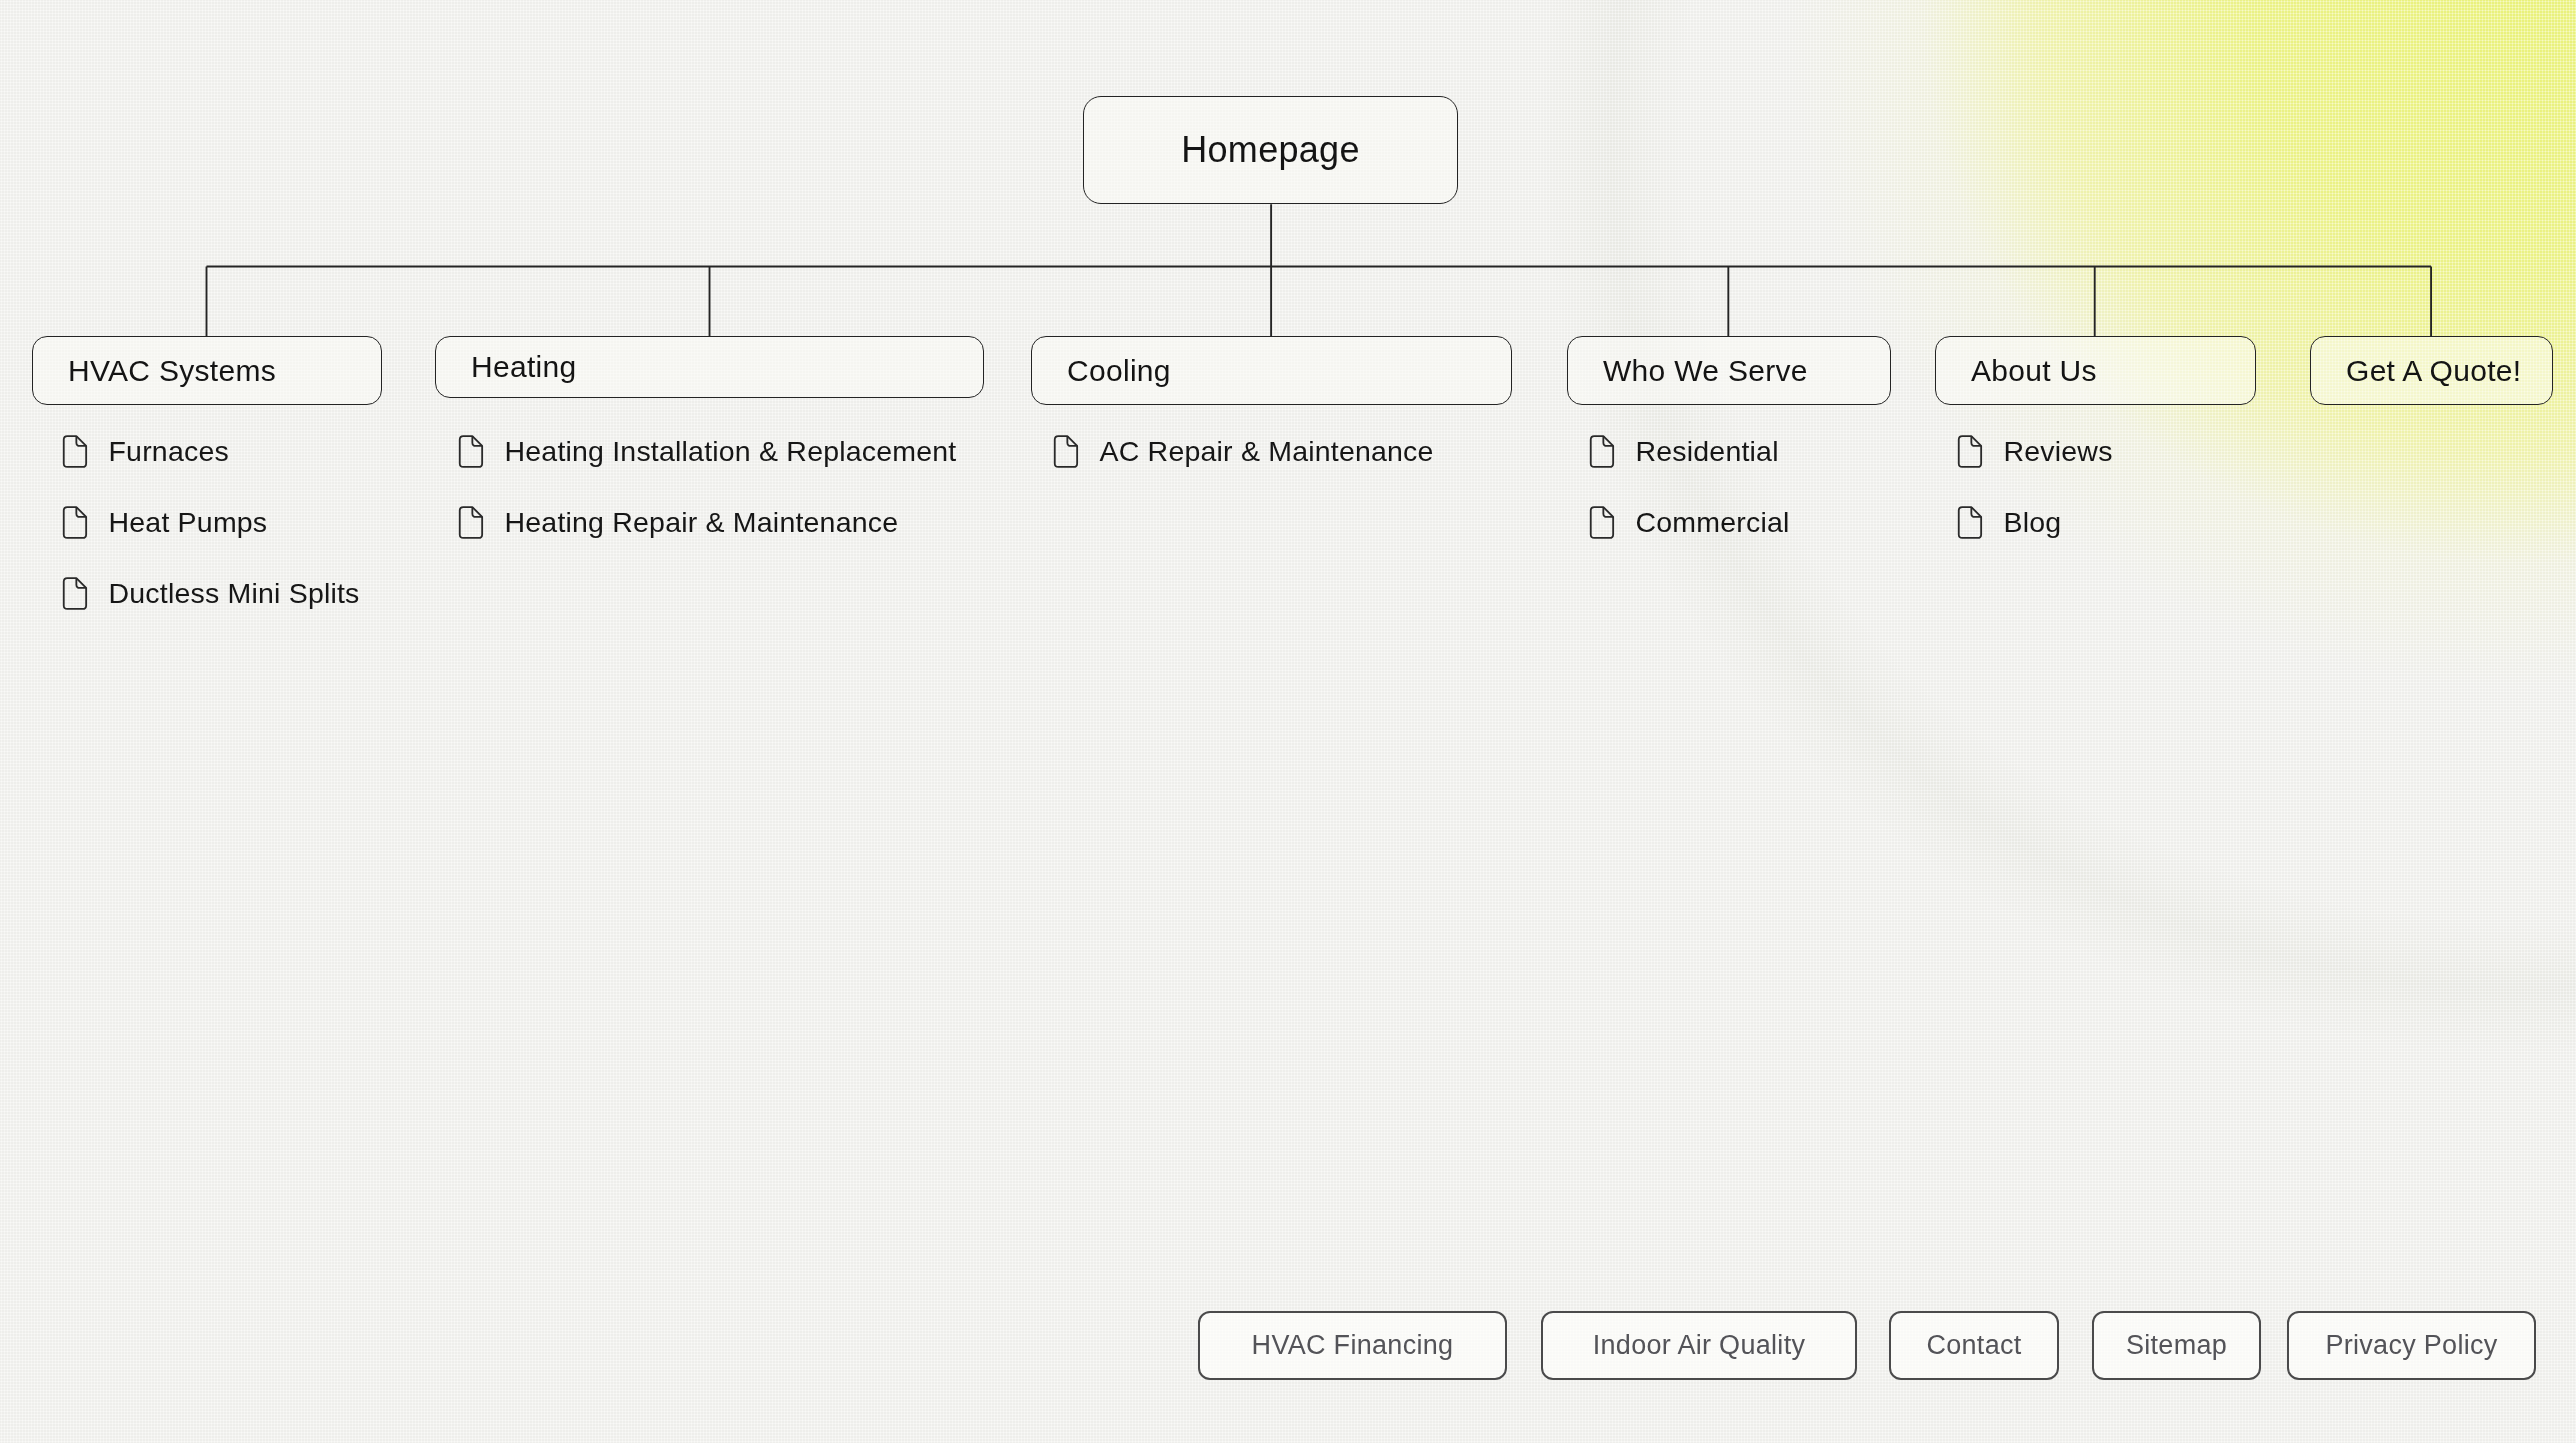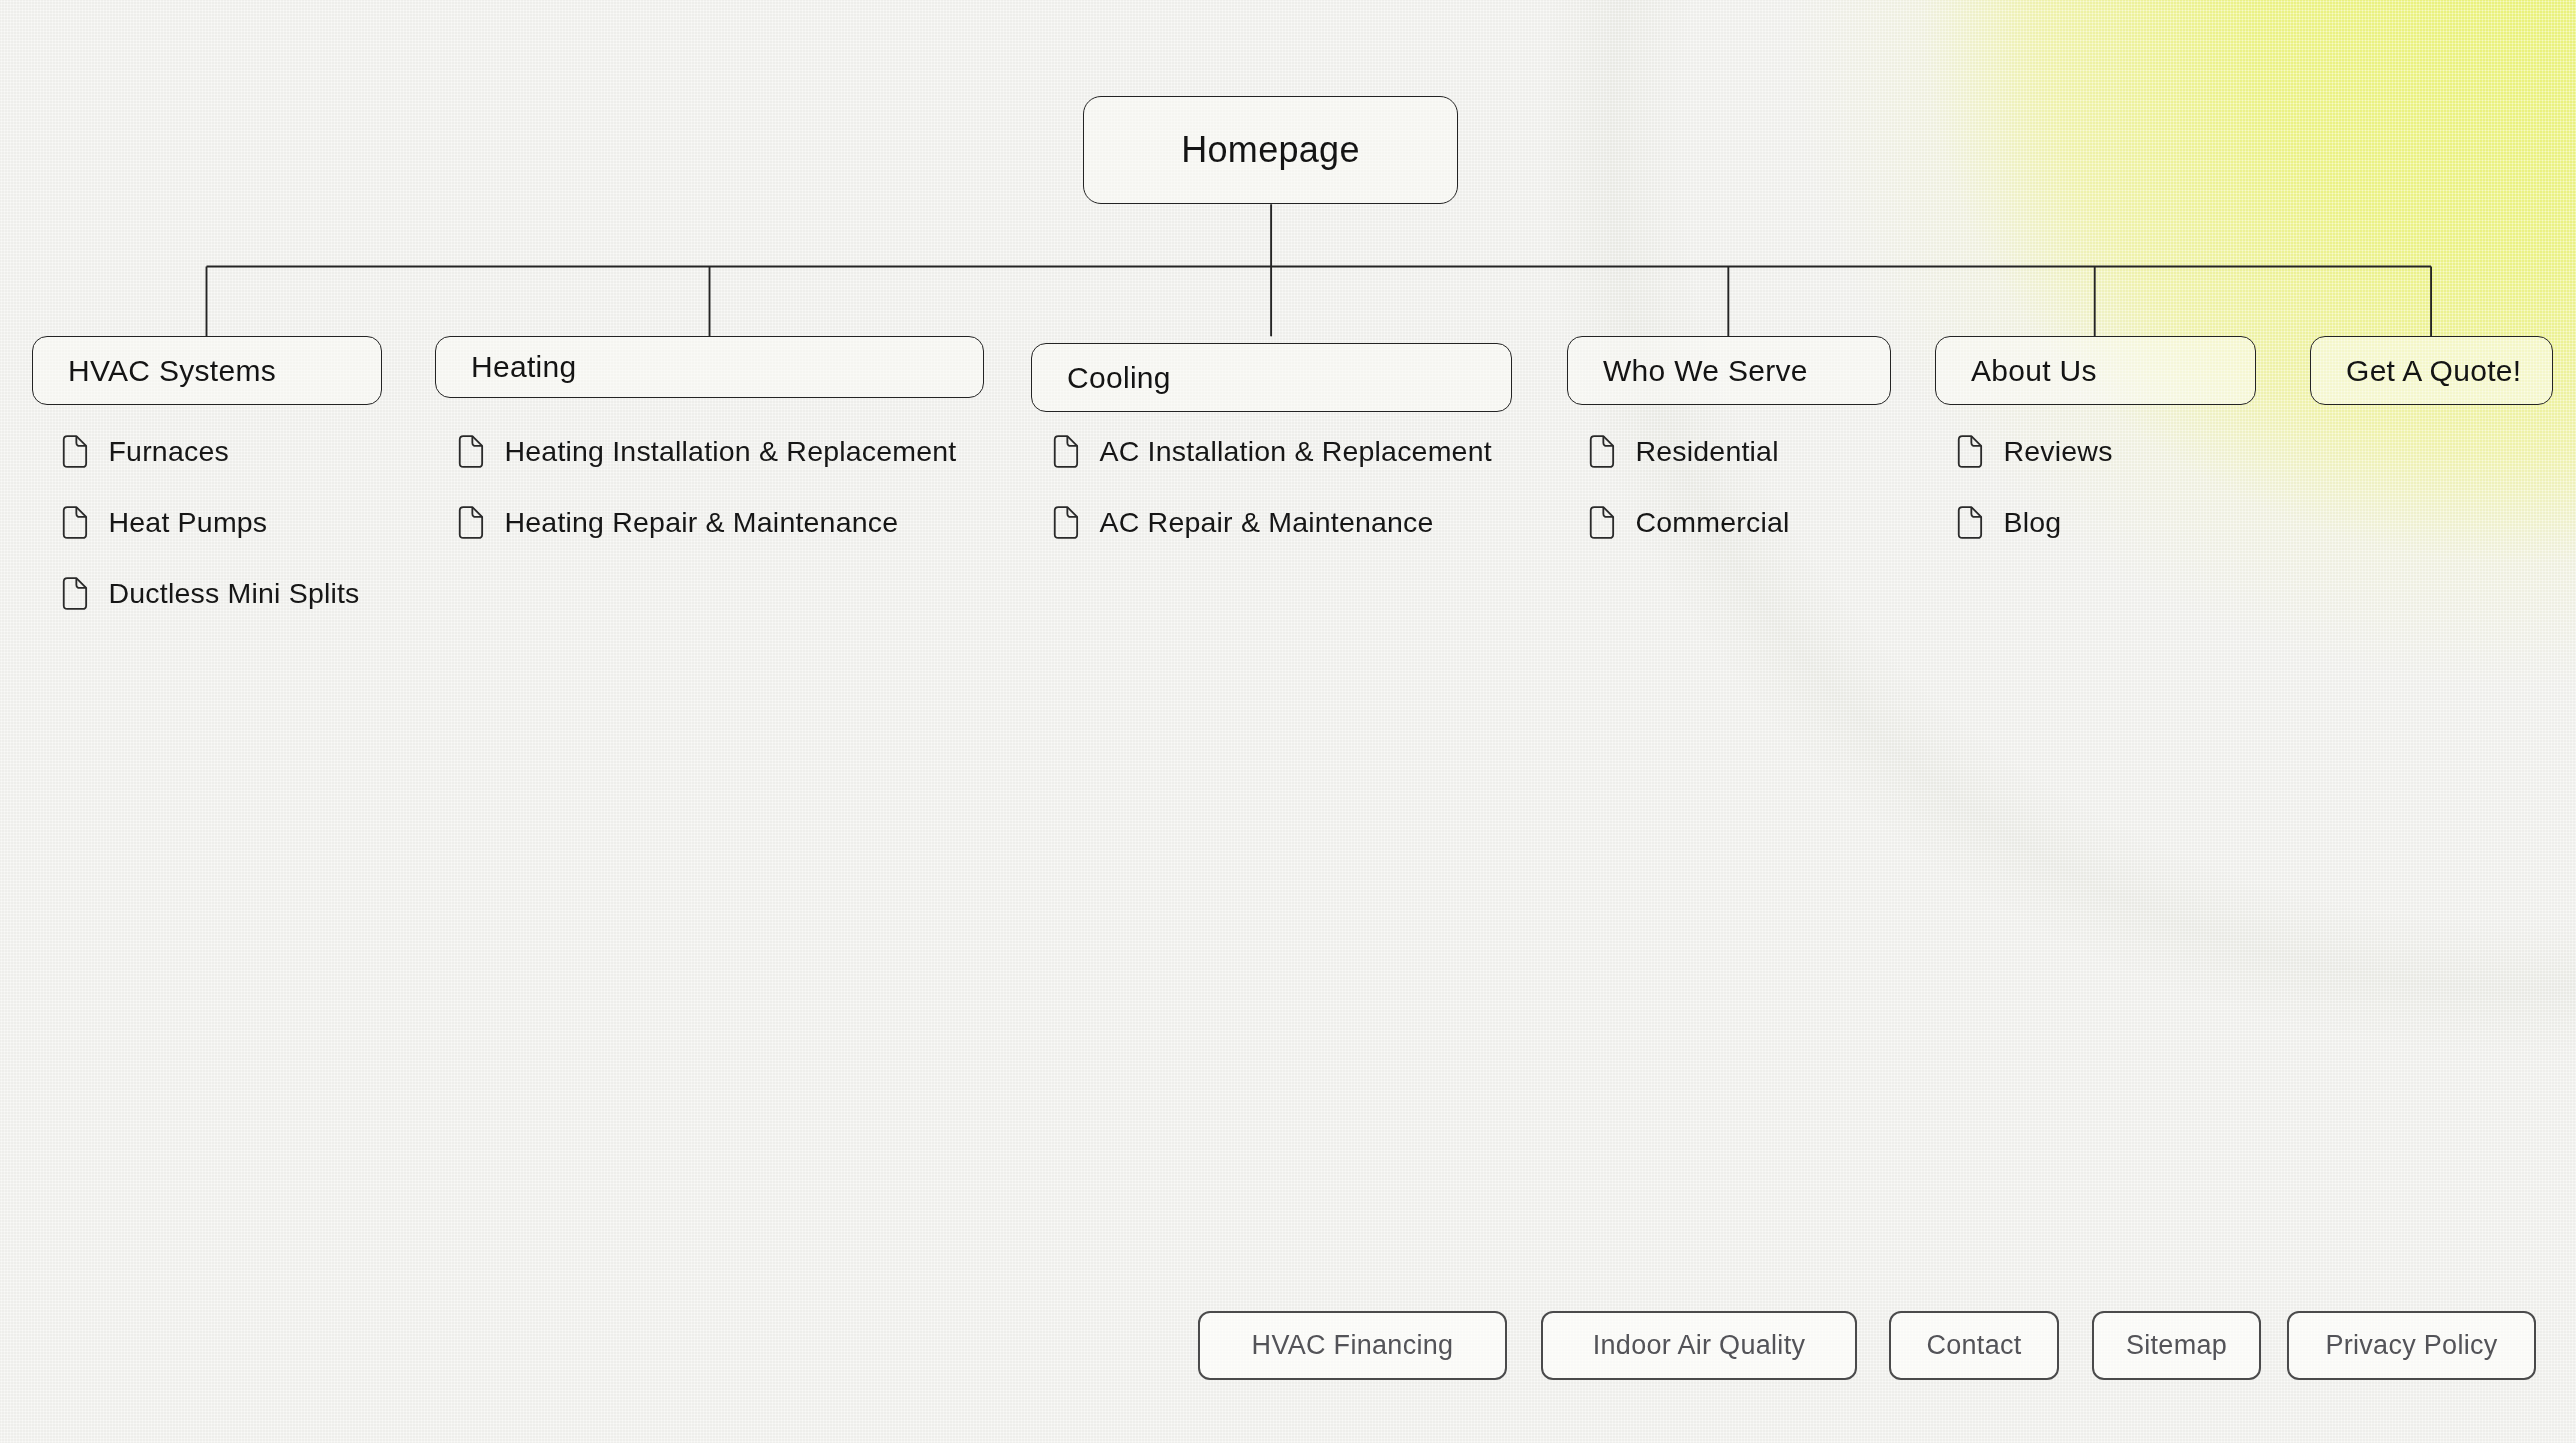--- a/index.html
+++ b/index.html
@@ -65,21 +65,21 @@
   <div class="node root" style="left:1083px;top:96px;width:375px;height:108px;">
     <span>Homepage</span>
   </div>
 
   <div class="node cat" style="left:32px;top:336px;width:350px;height:69px;">
     <span>HVAC Systems</span>
   </div>
   <div class="node cat" style="left:435px;top:336px;width:549px;height:62px;">
     <span>Heating</span>
   </div>
-  <div class="node cat" style="left:1031px;top:336px;width:481px;height:69px;margin-top:7px;">
+  <div class="node cat" style="left:1031px;top:336px;width:481px;height:69px;">
     <span>Cooling</span>
   </div>
   <div class="node cat" style="left:1567px;top:336px;width:324px;height:69px;">
     <span>Who We Serve</span>
   </div>
   <div class="node cat" style="left:1935px;top:336px;width:321px;height:69px;">
     <span>About Us</span>
   </div>
   <div class="node cat" style="left:2310px;top:336px;width:243px;height:69px;">
     <span>Get A Quote!</span>
@@ -137,29 +137,20 @@
   </div>
 
   <div class="col-items" style="left:1051px;top:416px;">
     <div class="item">
       <svg class="doc" width="28.5" height="35" viewBox="0 0 40 50">
           <g fill="none" stroke="#2a2a2a" stroke-width="2.6" stroke-linejoin="round">
             <path d="M10 3 H23 L37 17 V42 Q37 47 32 47 H10 Q5 47 5 42 V8 Q5 3 10 3 Z"></path>
             <path d="M23 3 V12 Q23 17 28 17 H37"></path>
           </g>
         </svg>
-      <span>AC Installation &amp; Replacement</span>
-    </div>
-    <div class="item">
-      <svg class="doc" width="28.5" height="35" viewBox="0 0 40 50">
-          <g fill="none" stroke="#2a2a2a" stroke-width="2.6" stroke-linejoin="round">
-            <path d="M10 3 H23 L37 17 V42 Q37 47 32 47 H10 Q5 47 5 42 V8 Q5 3 10 3 Z"></path>
-            <path d="M23 3 V12 Q23 17 28 17 H37"></path>
-          </g>
-        </svg>
       <span>AC Repair &amp; Maintenance</span>
     </div>
   </div>
 
   <div class="col-items" style="left:1587px;top:416px;">
     <div class="item">
       <svg class="doc" width="28.5" height="35" viewBox="0 0 40 50">
           <g fill="none" stroke="#2a2a2a" stroke-width="2.6" stroke-linejoin="round">
             <path d="M10 3 H23 L37 17 V42 Q37 47 32 47 H10 Q5 47 5 42 V8 Q5 3 10 3 Z"></path>
             <path d="M23 3 V12 Q23 17 28 17 H37"></path>

